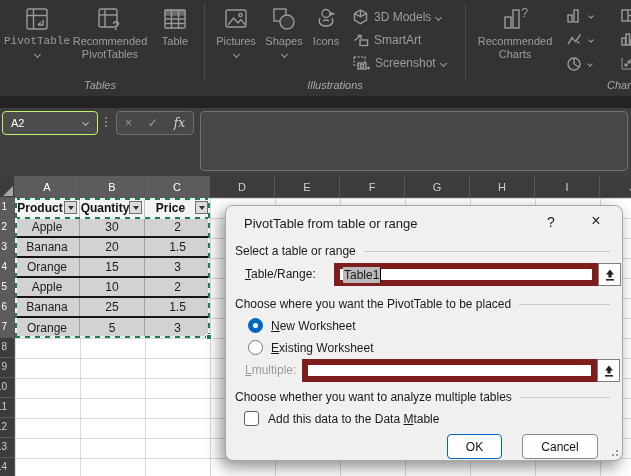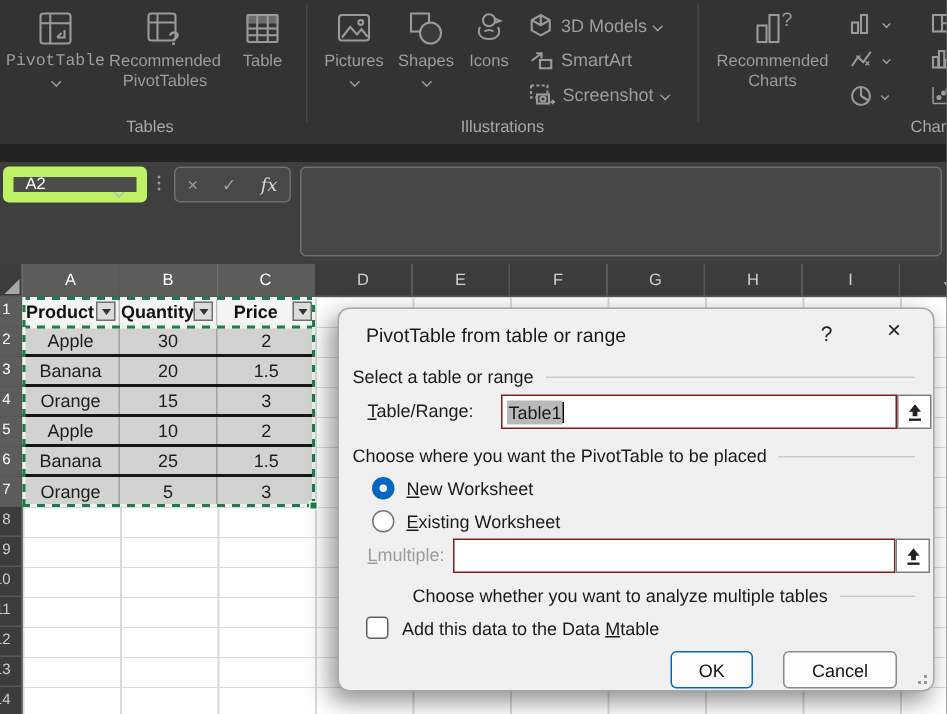--- a/index.html
+++ b/index.html
@@ -6,32 +6,32 @@
   body { font-family:"Liberation Sans", sans-serif; background:#333; }
   .screen { position:relative; width:631px; height:476px; overflow:hidden; background:#333333; }
 
   
   .ribbon { position:absolute; left:0; top:0; width:631px; height:96px; background:#333333; }
   .rdiv { position:absolute; top:3px; height:78px; width:1px; background:#494949; }
   .bigbtn { position:absolute; top:3px; height:78px; display:flex; flex-direction:column; align-items:center; color:#9d9d9d; font-size:11px; text-align:center; cursor:default; }
   .bigbtn .bicon { height:32px; display:flex; align-items:center; justify-content:center; }
   .blabel { line-height:13px; color:#9d9d9d; }
   .chev { display:inline-block; width:5px; height:5px; border-right:1.4px solid #9d9d9d; border-bottom:1.4px solid #9d9d9d; transform:rotate(45deg); margin-top:4px; }
-  .grplabel { position:absolute; top:79px; font-size:11px; color:#a8a8a8; text-align:center; }
+  .grplabel { position:absolute; top:79px; font-size:11px; color:#a8a8a8; text-align:center;font-style:italic; }
   .smallrow { position:absolute; left:352px; height:22px; display:flex; align-items:center; gap:5px; color:#9d9d9d; font-size:12px; white-space:nowrap; }
   .smallrow .chev { margin-top:0; }
   .minirow { position:absolute; left:566px; display:flex; align-items:center; gap:6px; }
   .minirow .chev { margin-top:0; width:4px; height:4px; }
   svg.gicon { stroke:#9a9a9a; fill:none; stroke-width:1.4; }
   svg.gicon text { stroke:none; fill:#9a9a9a; }
 
   
   .strip { position:absolute; left:0; top:96px; width:631px; height:12px; background:#232323; }
   .fbar { position:absolute; left:0; top:108px; width:631px; height:68px; background:#3f3f3f; }
-  .namebox { position:absolute; left:2px; top:3px; width:96px; height:24px; background:#4c4c4c; border:7px solid #bef264; border-radius:4px; color:#fff; font-size:11px; display:flex; align-items:center; padding-left:8px; }
+  .namebox { position:absolute; left:2px; top:3px; width:96px; height:24px; background:#4c4c4c; border:1px solid #bef264; border-radius:4px; color:#fff; font-size:11px; display:flex; align-items:center; padding-left:8px; }
   .namebox .chev { position:absolute; right:9px; top:8px; border-color:#b5b5b5; margin-top:0; }
   .vdots { position:absolute; left:105px; top:9px; display:flex; flex-direction:column; gap:2px; }
   .vdots i { width:2px; height:2px; border-radius:50%; background:#9a9a9a; }
   .fxbox { position:absolute; left:116px; top:3px; width:78px; height:24px; background:#484848; border:1px solid #6f6f6f; border-radius:4px; display:flex; align-items:center; justify-content:space-around; }
   .fxbox .fb { color:#9a9a9a; font-size:12px; }
   .fxbox .fx { color:#d8d8d8; font-family:"DejaVu Serif", serif; font-style:italic; font-size:12px; }
   .finput { position:absolute; left:200px; top:3px; width:428px; height:60px; background:#474747; border:1px solid #6f6f6f; border-radius:4px; }
 
   
   .grid { position:absolute; left:0; top:176px; width:631px; height:300px; background:#fff; }
@@ -67,21 +67,21 @@
 
   
   .dialog { position:absolute; left:225px; top:205px; width:398px; height:256px; background:#f0f0f0; border:1px solid #a8a8a8; border-radius:8px; box-shadow:-4px 6px 16px rgba(0,0,0,0.45); font-size:12px; color:#1a1a1a; }
   .dtitle { position:absolute; left:18px; top:10px; font-size:13px; }
   .dhelp { position:absolute; right:62px; top:8px; width:18px; height:18px; text-align:center; font-size:14px; color:#222; cursor:default; }
   .dclose { position:absolute; right:16px; top:6px; width:20px; height:20px; text-align:center; font-size:16px; color:#222; cursor:default; }
   .sect { position:absolute; left:9px; right:12px; display:flex; align-items:center; }
   .sect .rule { flex:1; height:1px; background:#c9c9c9; margin-left:8px; }
   .u { text-decoration:underline; }
   .dlabel { position:absolute; }
-  .dinput { position:absolute; height:23px; background:#fff; border:1px solid #7f1d1d; display:flex; align-items:center; padding-left:3px; }
+  .dinput { position:absolute; height:23px; background:#fff; border:6px solid #7f1d1d; display:flex; align-items:center; padding-left:3px; }
   .dinput .selval { background:#b9b9b9; padding:1px 1px; }
   .caret { width:1px; height:14px; background:#000; }
   .picker { position:absolute; width:23px; height:23px; background:#fff; border:1px solid #7f7f7f; display:flex; align-items:center; justify-content:center; }
   .radio { position:absolute; width:15px; height:15px; border-radius:50%; background:#fff; border:1px solid #767676; }
   .radio.on { background:#0067c0; border:1px solid #0067c0; }
   .radio.on i { position:absolute; left:4px; top:4px; width:5px; height:5px; border-radius:50%; background:#fff; }
   .cbox { position:absolute; width:15px; height:15px; background:#fff; border:1px solid #5f5f5f; border-radius:3px; }
   .dbtn { position:absolute; height:25px; background:#fdfdfd; border:1px solid #8a8a8a; border-radius:4px; display:flex; align-items:center; justify-content:center; font-size:12px; color:#111; }
   .dbtn.primary { border:1px solid #0067c0; }
   .disabledlbl { color:#9b9b9b; }
@@ -443,21 +443,21 @@
       <span class="u">L</span><span>multiple:</span>
     </div>
     <div class="dinput" style="left:76px;top:153px;width:295px;"></div>
     <div class="picker" style="left:371px;top:153px;">
       <svg width="12" height="12">
           <path d="M6 0.5 L10 5.5 H7.6 V8.5 H4.4 V5.5 H2 Z" fill="#222"></path>
           <rect x="2" y="10" width="8" height="1.6" fill="#222"></rect>
         </svg>
     </div>
 
-    <div class="sect" style="top:184px;margin-left:40px;">
+    <div class="sect" style="top:184px;">
       <span>Choose whether you want to analyze multiple tables</span>
         <div class="rule"></div>
     </div>
 
     <div class="cbox" style="left:18px;top:205px;"></div>
     <div class="dlabel" style="left:42px;top:206px;">
       <span>Add this data to the Data </span><span class="u">M</span><span>table</span>
     </div>
 
     <div class="dbtn primary" style="left:221px;top:228px;width:55px;">OK</div>

